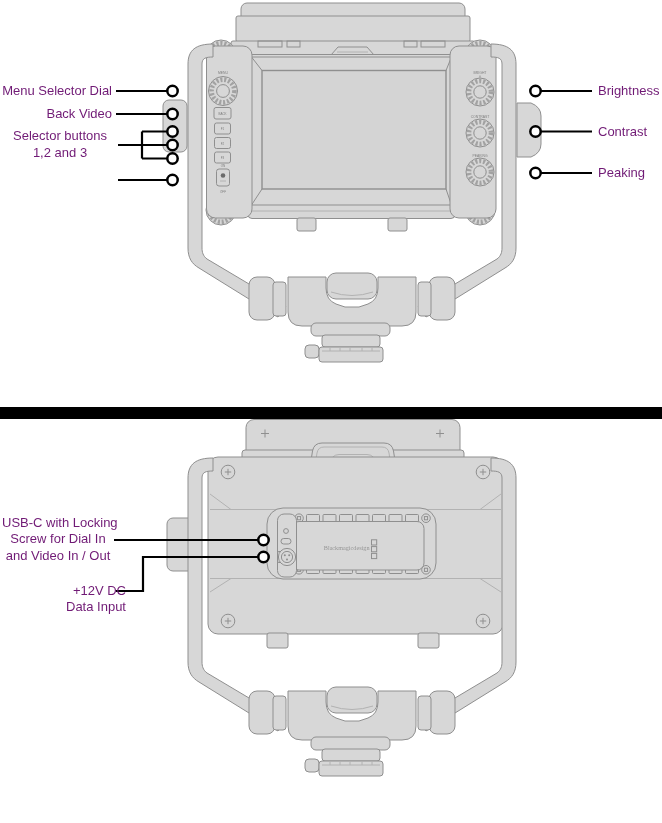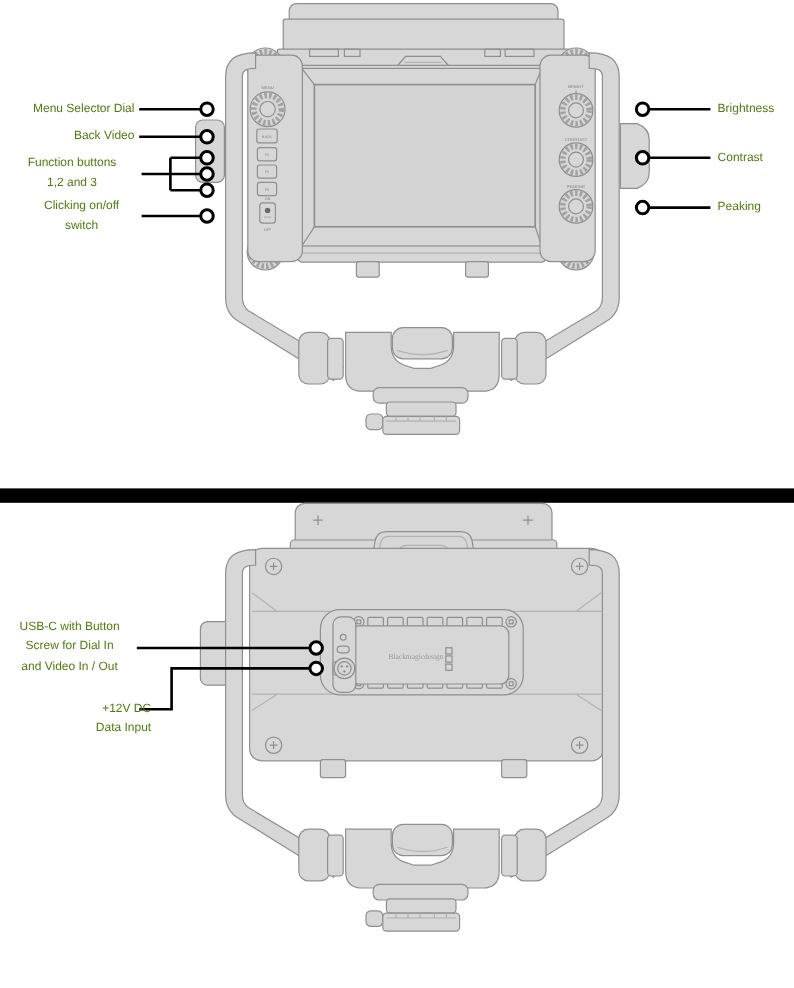--- a/index.html
+++ b/index.html
@@ -1,19 +1,19 @@
 <!DOCTYPE html>
 <html><head>
 <meta charset="utf-8">
 <style>
   html,body{margin:0;padding:0;background:#fff;}
   #stage{position:relative;width:662px;height:823px;background:#fff;overflow:hidden;
          font-family:"Liberation Sans",sans-serif;}
   #art{position:absolute;left:0;top:0;}
-  .lbl{position:absolute;font-size:10px;line-height:16.5px;color:#4d7c0f;white-space:nowrap;}
+  .lbl{position:absolute;font-size:13px;line-height:16.5px;color:#701a75;white-space:nowrap;}
   .r{text-align:right;}
   .c{text-align:center;}
   .l{text-align:left;}
   
   .sh{fill:#d7d7d7;stroke:#8f8f8f;stroke-width:1;}
   .sh2{fill:#d4d4d4;stroke:#8f8f8f;stroke-width:1;}
   .lt{fill:none;stroke:#b2b2b2;stroke-width:1;}
   .ln{fill:none;stroke:#8f8f8f;stroke-width:1;}
   .knurl{fill:none;stroke:#a2a2a2;stroke-width:4.6;stroke-dasharray:2.1 1.8;}
   .callout{fill:none;stroke:#000;stroke-width:2.2;}
@@ -276,33 +276,29 @@
     <circle class="cdot" cx="535.5" cy="131.5" r="5.2"></circle>
     <circle class="cdot" cx="535.5" cy="173" r="5.2"></circle>
     <circle class="cdot" cx="263.5" cy="540" r="5.2"></circle>
     <circle class="cdot" cx="263.5" cy="557" r="5.2"></circle>
   </g>
 </svg>
 
   <div class="lbl r" style="right:550px;top:83px;">Menu Selector Dial</div>
   <div class="lbl r" style="right:550px;top:106px;">Back Video</div>
   <div class="lbl c" style="left:4px;width:112px;top:128px;">
-    <div>Function buttons</div>
+    <div>Selector buttons</div>
     <div>1,2 and 3</div>
-  </div>
-  <div class="lbl c" style="left:12px;width:112px;top:164px;">
-    <div>Clicking on/off</div>
-    <div>switch</div>
   </div>
   <div class="lbl l" style="left:598px;top:83px;">Brightness</div>
   <div class="lbl l" style="left:598px;top:123.5px;">Contrast</div>
   <div class="lbl l" style="left:598px;top:165px;">Peaking</div>
 
   <div class="lbl c" style="left:2px;width:112px;top:514.5px;">
-    <div>USB-C with Button</div>
+    <div>USB-C with Locking</div>
     <div>Screw for Dial In</div>
     <div>and Video In / Out</div>
   </div>
   <div class="lbl r" style="right:536px;top:582.5px;">
     <div>+12V DC</div>
     <div>Data Input</div>
   </div>
 
 </div>
 

